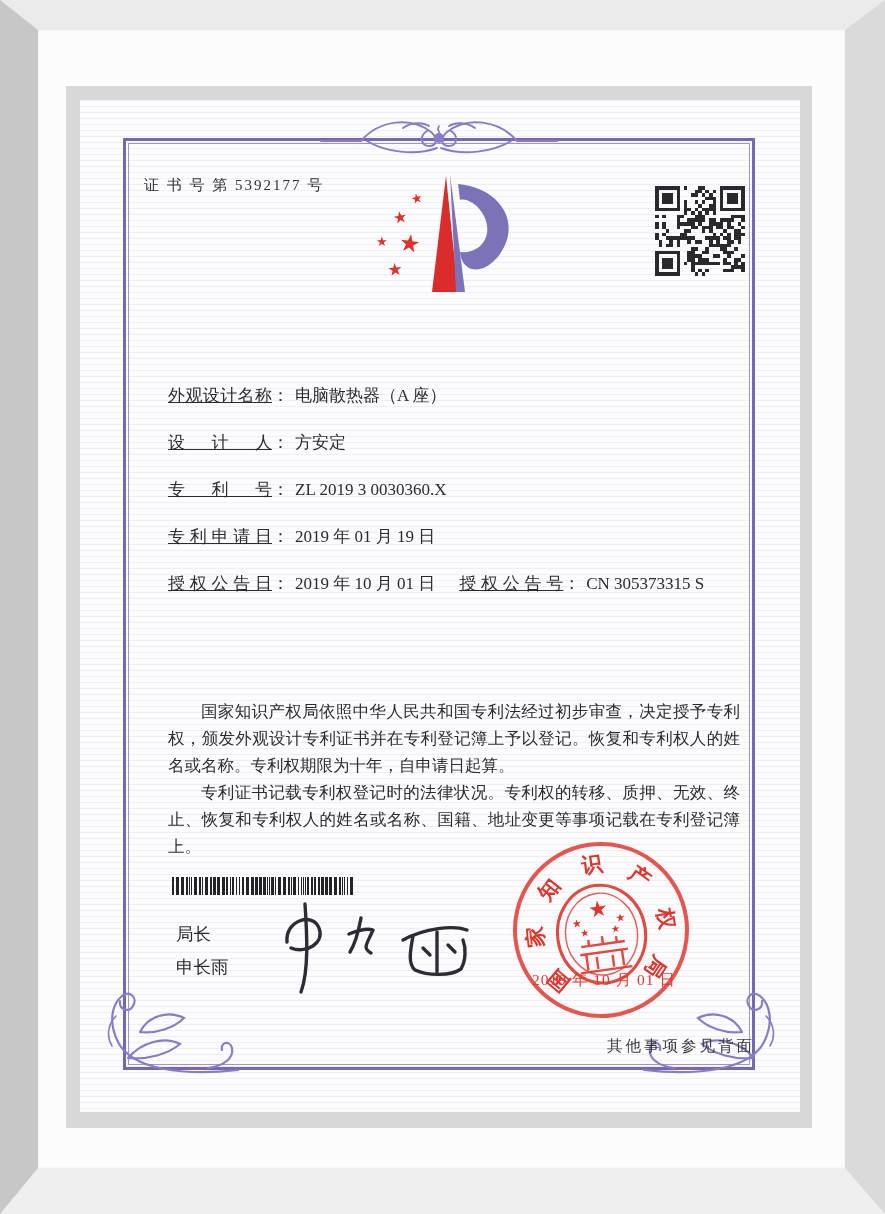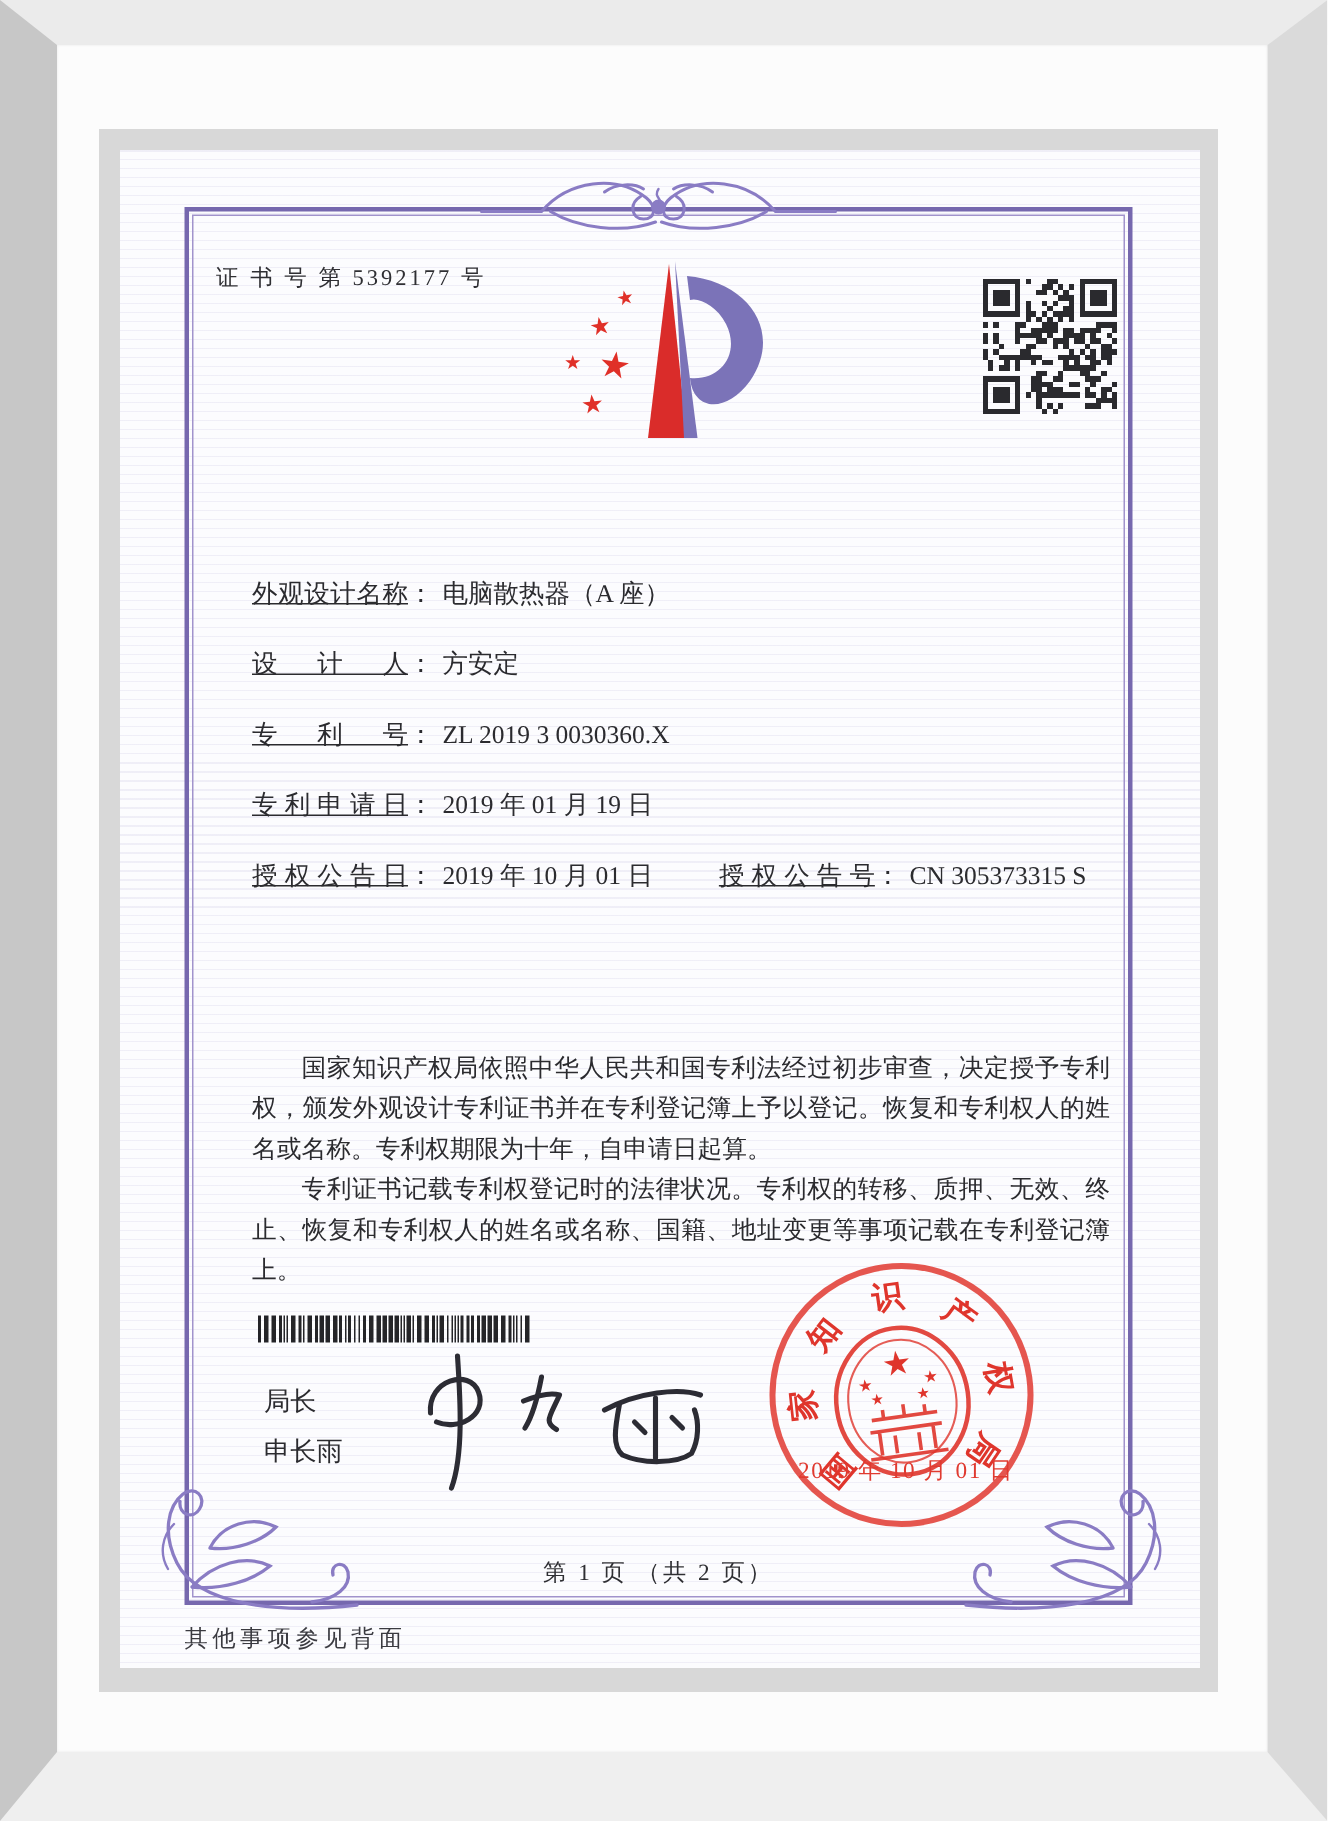--- a/index.html
+++ b/index.html
@@ -16,36 +16,36 @@
   .cert-border{position:absolute;left:43px;top:38px;width:632px;height:932px;border:3px solid #7668ae;}
   .cert-border::after{content:"";position:absolute;inset:2px;border:1px solid #a193cc;}
   .abs{position:absolute;}
   .cert-number{left:64px;top:76px;font-size:15px;letter-spacing:2px;color:#2f2f33;}
   .title{left:43px;top:190px;width:632px;text-align:center;font-size:34px;font-weight:bold;
          letter-spacing:9px;color:#39393d;}
   .fields{left:88px;top:284px;width:570px;font-size:17px;color:#2b2b2f;}
   .field-row{height:47px;white-space:nowrap;}
   .field-label{display:inline-block;width:104px;text-align:justify;text-align-last:justify;text-decoration:underline;}
   .field-colon{display:inline-block;margin-right:6px;}
-  .grant-pair2{margin-left:44px;}
+  .grant-pair2{margin-left:24px;}
   .paragraphs{left:88px;top:598px;width:572px;font-size:16.5px;line-height:27px;color:#2b2b2f;text-align:justify;}
   .paragraphs p{margin:0;text-indent:2em;}
   .barcode{left:92px;top:777px;width:188px;height:18px;display:flex;align-items:stretch;}
   .barcode i{display:block;background:#242428;}
   .signer{left:96px;top:818px;font-size:17.5px;color:#2b2b2f;line-height:33px;}
   .signature{left:185px;top:790px;}
   
   .seal{left:433px;top:742px;width:176px;height:176px;transform:rotate(-8deg);}
   .seal-ring{position:absolute;inset:0;border:4px solid rgba(224,56,48,.85);border-radius:50%;}
   .seal-char{position:absolute;left:50%;top:50%;width:22px;height:22px;margin:-11px 0 0 -11px;
              font-size:21px;font-weight:bold;color:#df352c;text-align:center;line-height:22px;}
   .seal-emblem{position:absolute;left:50%;top:50%;transform:translate(-50%,-46%);}
   .seal-date{left:404px;top:870px;width:240px;text-align:center;font-size:15.5px;color:#e03a30;letter-spacing:1px;}
   .page-footer{left:43px;top:938px;width:632px;text-align:center;font-size:15.5px;color:#2f2f33;letter-spacing:2px;}
-  .bottom-note{left:43px;top:982px;width:632px;text-align:left;font-size:15.5px;color:#3a3a40;letter-spacing:3px;}
+  .bottom-note{left:43px;top:936px;width:632px;text-align:right;font-size:15.5px;color:#3a3a40;letter-spacing:3px;}
   .flourish{pointer-events:none;}
   .fl-top{left:239px;top:8px;}
   .fl-bl{left:8px;top:872px;}
   .fl-br{left:562px;top:872px;transform:scaleX(-1);}
 </style>
 </head>
 <body>
 
 <div class="photo">
   <div class="bevel"></div>
@@ -518,16 +518,15 @@
           <text x="58" y="52" font-size="10">★</text>
         </g>
         <g stroke="#df352c" fill="none" stroke-width="2.4" opacity=".9">
           <path d="M26 62 H70 M24 70 H72 M30 70 V86 M66 70 V86 M40 74 V86 M56 74 V86 M22 88 H74"></path>
           <path d="M34 62 V56 M48 62 V54 M62 62 V56"></path>
         </g>
       </svg>
     </div>
     <div class="abs seal-date">2019 年 10 月 01 日</div>
 
-    <div class="abs page-footer">第 1 页 （共 2 页）</div>
     <div class="abs bottom-note">其他事项参见背面</div>
   </div>
 </div>
 
 </body></html>

